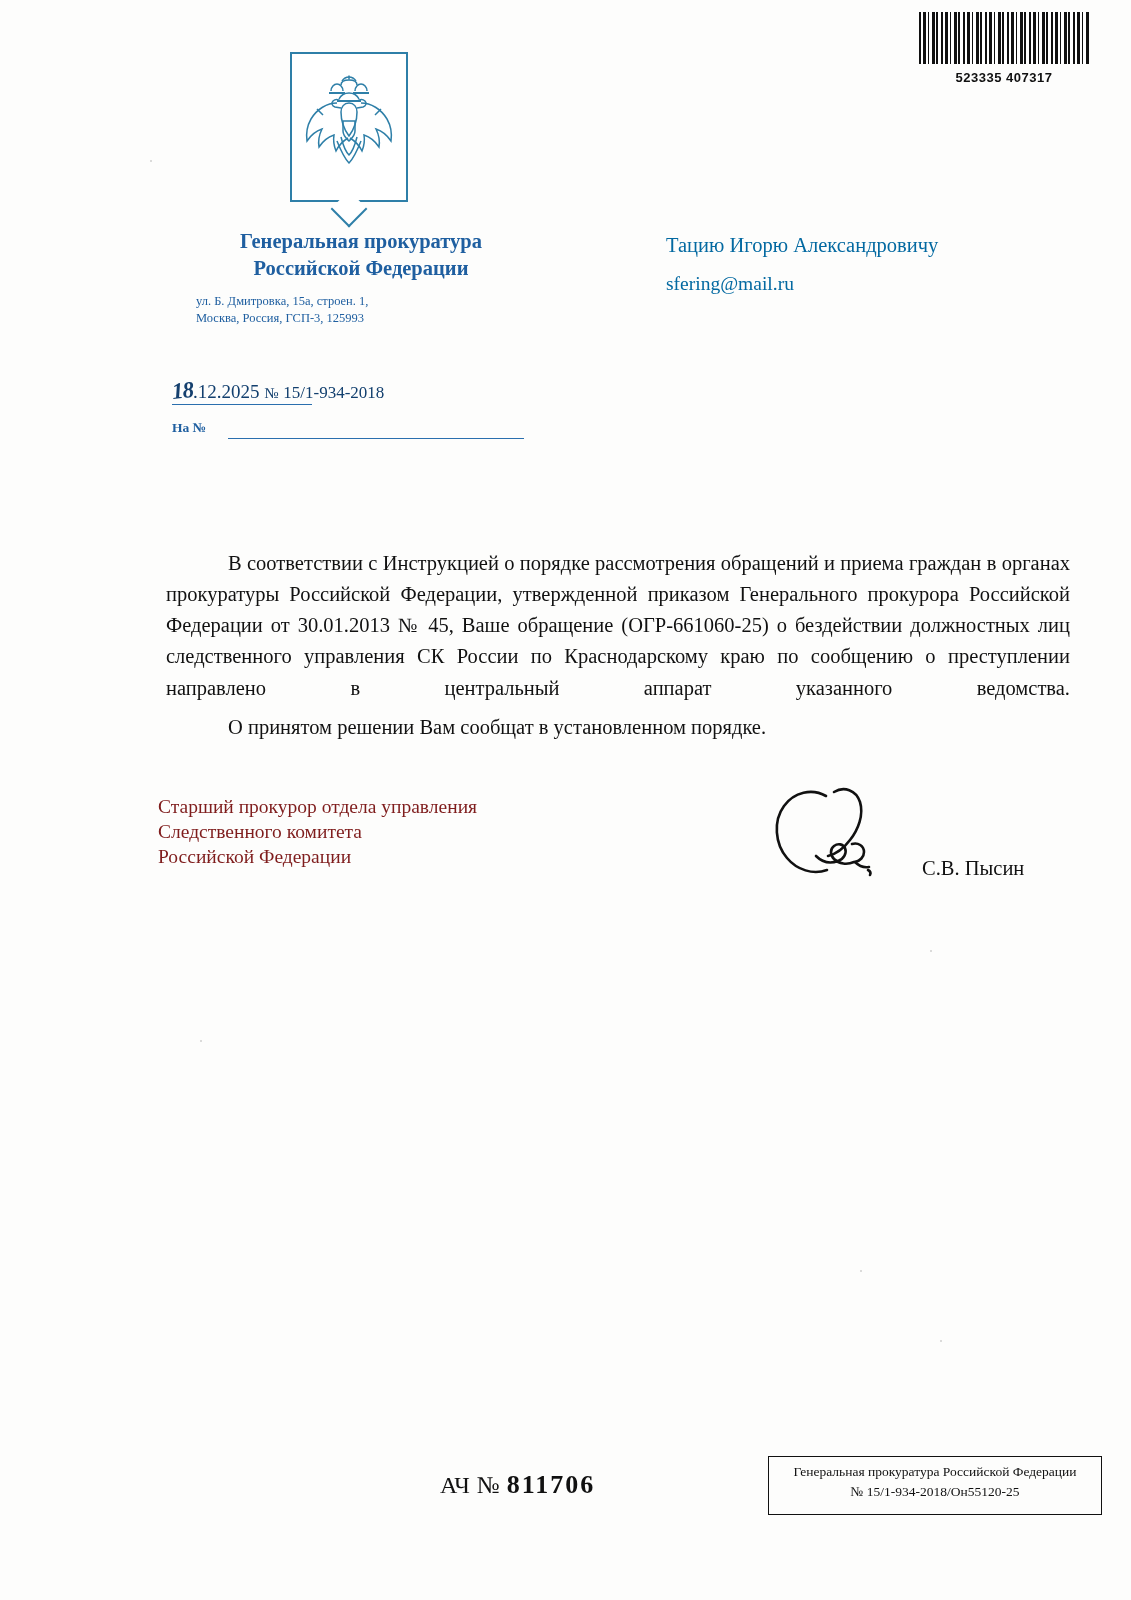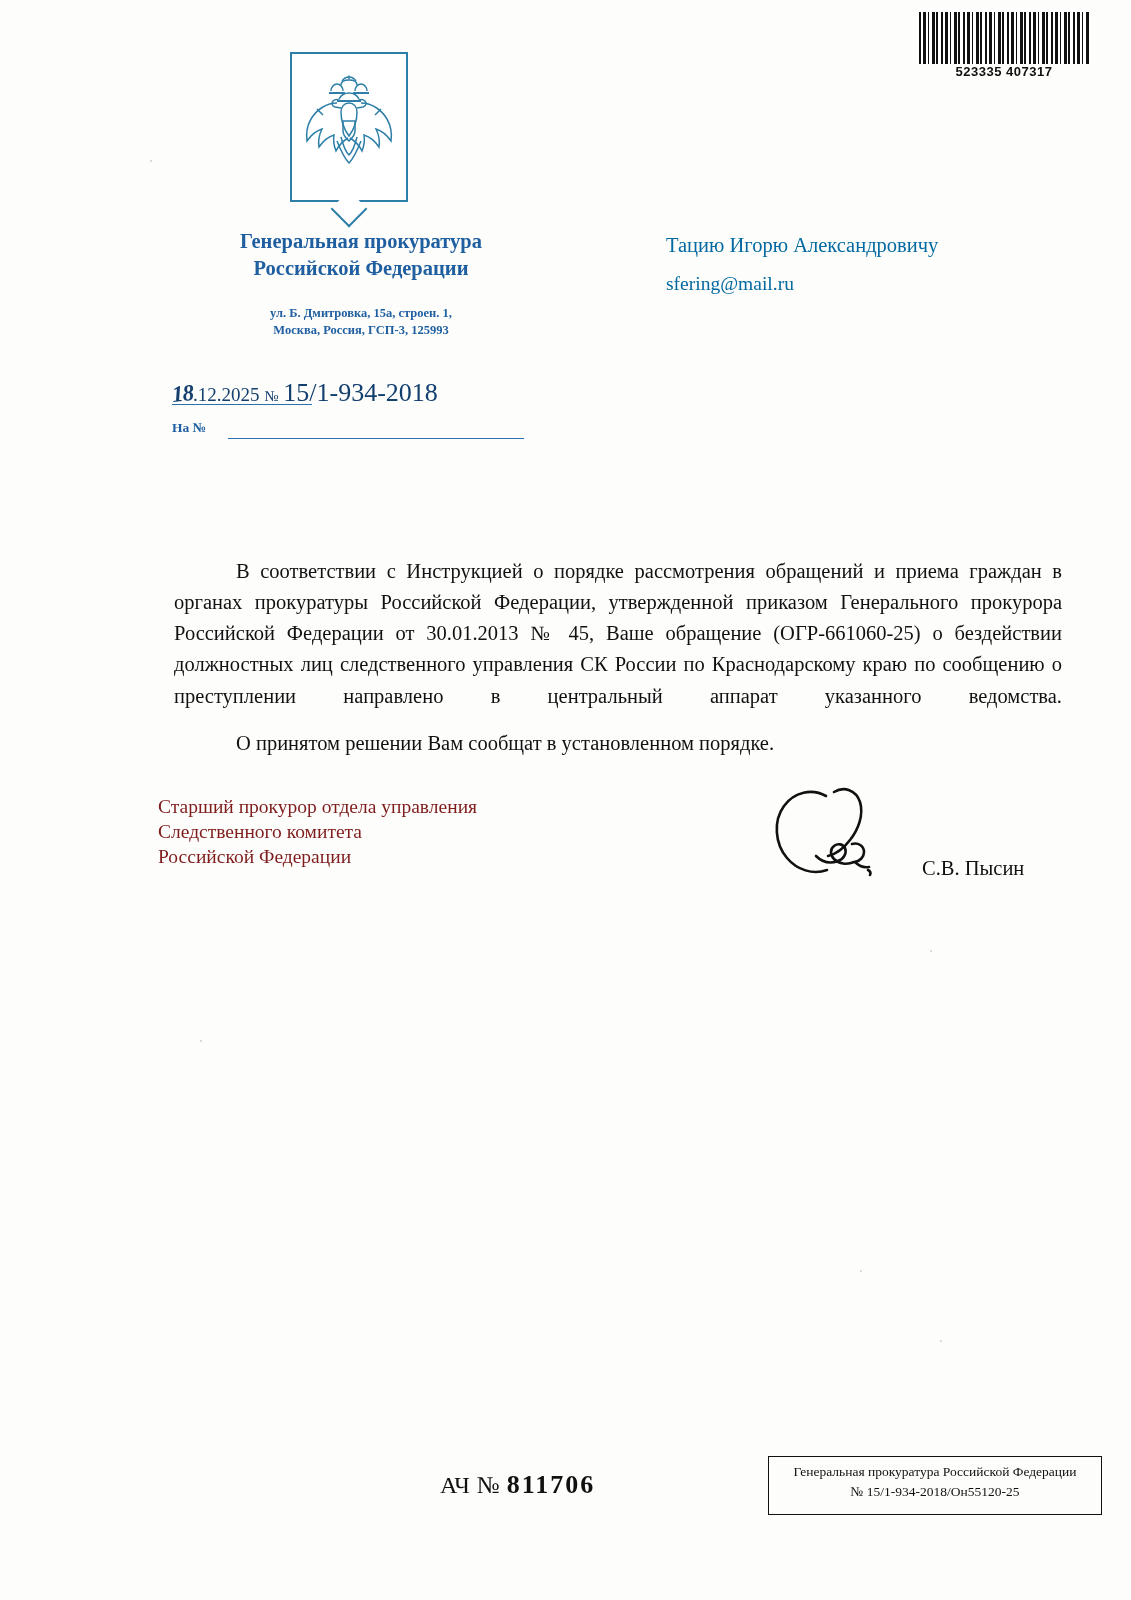--- a/index.html
+++ b/index.html
@@ -39,21 +39,21 @@
         #111 4px, #111 7px, #fff 7px, #fff 9px,
         #111 9px, #111 10px, #fff 10px, #fff 13px,
         #111 13px, #111 16px, #fff 16px, #fff 17px,
         #111 17px, #111 19px, #fff 19px, #fff 22px);
   }
   .barcode-number {
     font-family: "Liberation Sans", sans-serif;
     font-size: 13px;
     font-weight: bold;
     letter-spacing: 0.5px;
-    margin-top: 0;
+    margin-top: 6px;
     color: #111;
   }
 
   
   .emblem-wrap {
     position: absolute;
     top: 52px;
     left: 290px;
     width: 118px;
     height: 172px;
@@ -101,27 +101,26 @@
     font-family: "Liberation Serif", serif;
     font-weight: bold;
     font-size: 20.5px;
     line-height: 1.32;
   }
   .org-address {
     position: absolute;
     top: 293px;
     left: 196px;
     width: 330px;
-    text-align: center;
+    text-align: left;
     color: #1f5fa0;
     font-family: "Liberation Serif", serif;
-    font-weight: bold;
+    font-weight: normal;
     font-size: 12.5px;
     line-height: 1.38;
-    margin-top: 12px;
   }
 
   
   .date-line {
     position: absolute;
     top: 378px;
     left: 172px;
     width: 420px;
     height: 28px;
     color: #1f5fa0;
@@ -141,21 +140,21 @@
     font-style: italic;
     font-weight: bold;
     font-size: 23px;
     color: #15406e;
     letter-spacing: -1px;
     display: inline-block;
     transform: rotate(-6deg);
   }
   .date-rest { color: #123f6e; }
   .no-sign { font-size: 15px; }
-  .doc-number { color: #123f6e; font-size: 26px; }
+  .doc-number { color: #123f6e; font-size: 17px; }
 
   .na-nomer {
     position: absolute;
     top: 420px;
     left: 172px;
     color: #1f5fa0;
     font-family: "Liberation Serif", serif;
     font-weight: bold;
     font-size: 13.5px;
   }
@@ -183,21 +182,21 @@
   .body-text {
     position: absolute;
     top: 540px;
     left: 158px;
     width: 920px;
     font-size: 20.5px;
     line-height: 1.52;
     text-align: justify;
     color: #111;
   }
-  .body-text p { margin: 16px; text-indent: 62px; }
+  .body-text p { margin: 8px; text-indent: 62px; }
   .body-text p.p1 { text-align: justify; text-align-last: justify; }
   .body-text p.p2 { text-align: left; }
 
   
   .sig-title {
     position: absolute;
     top: 795px;
     left: 158px;
     font-size: 19.5px;
     line-height: 1.28;

